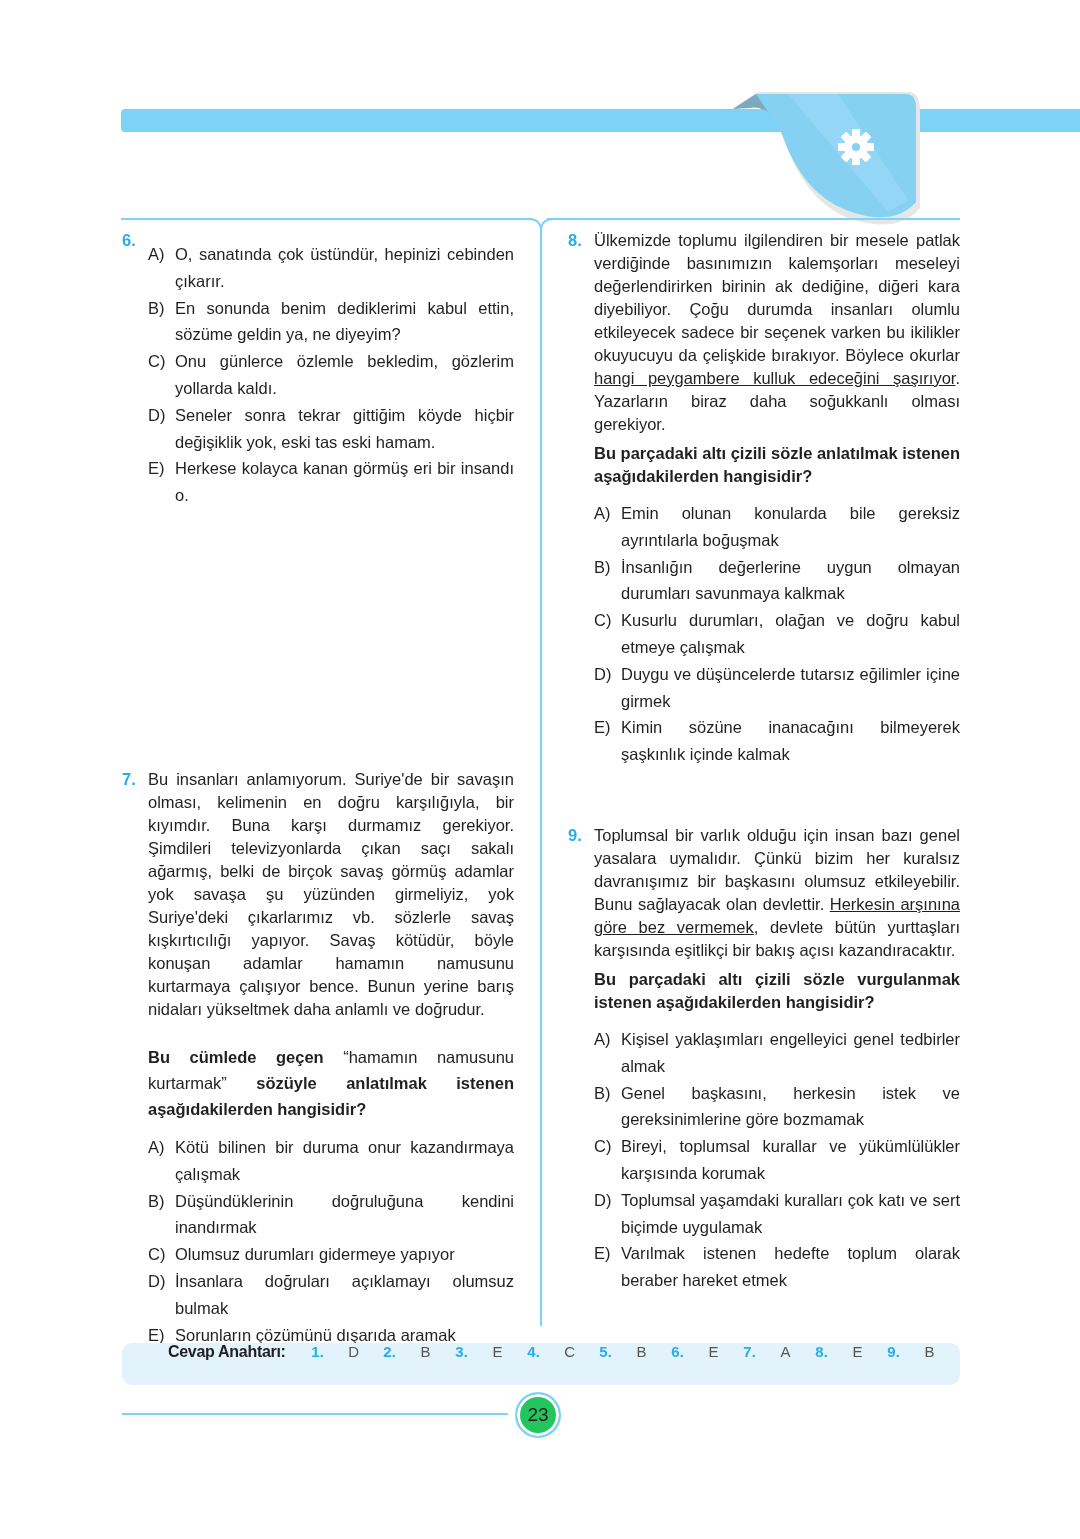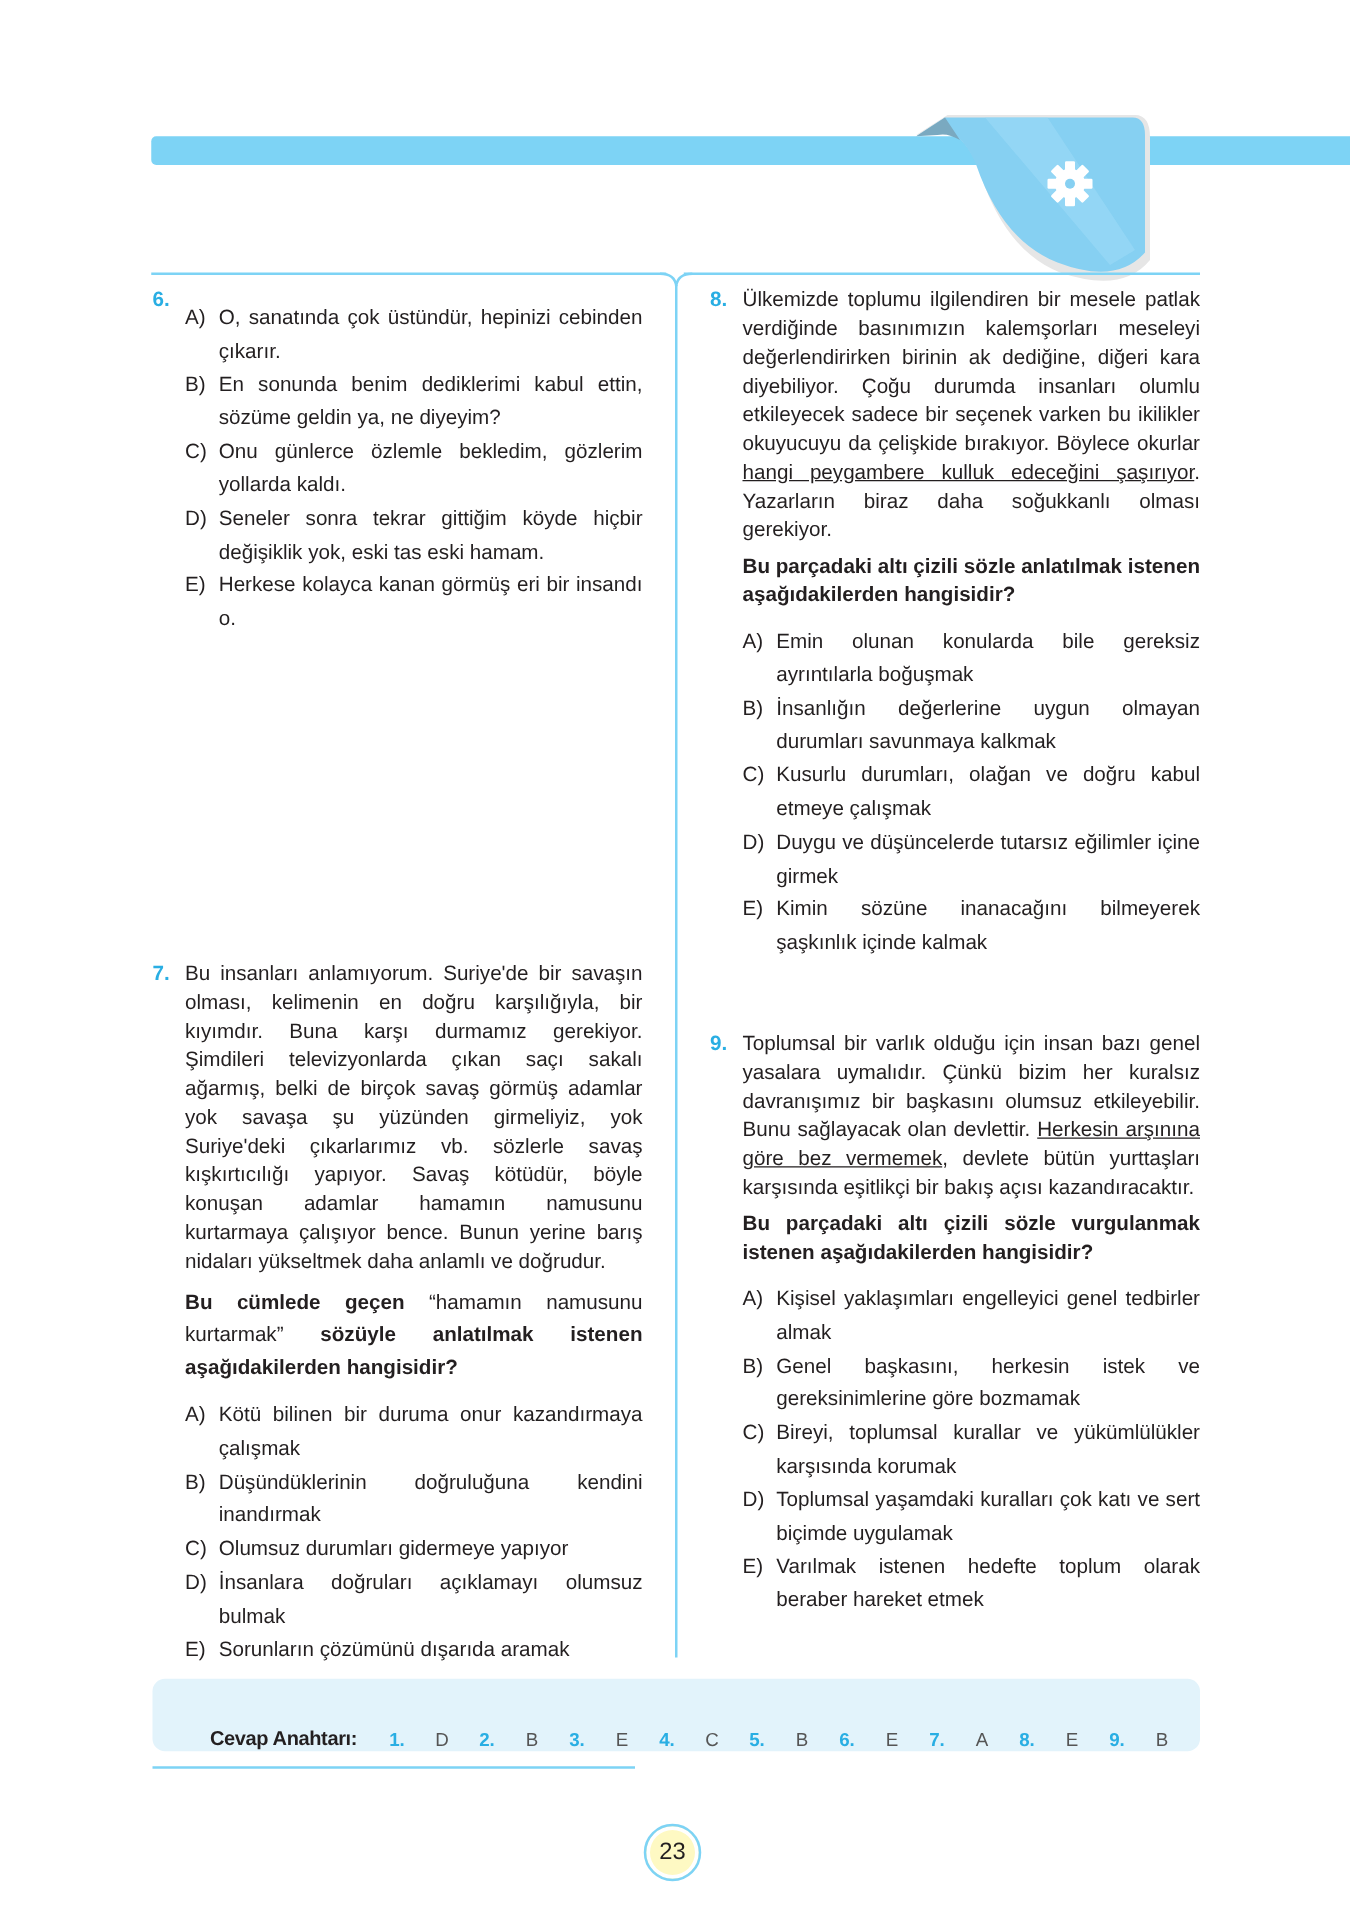--- a/index.html
+++ b/index.html
@@ -16,30 +16,30 @@
   .q .num { position: absolute; left: -26px; top: 0; color: #29aee3; font-weight: bold; }
   .q .stem { text-align: justify; }
   .q .bold { font-weight: bold; }
   .q .question { font-weight: bold; margin-top: 6px; text-align: justify; }
   .u { text-decoration: underline; }
   .opts { margin-top: 12px; }
   .opt { display: flex; line-height: 26.8px; text-align: justify; }
   .opt .lbl { width: 27px; flex: none; }
   .opt .txt { flex: 1; }
 
-  .answer-key { position: absolute; left: 122px; top: 1343px; width: 838px; height: 58px;
-                background: #e2f3fb; border-radius: 10px; display: flex; align-items: flex-end; }
+  .answer-key { position: absolute; left: 122px; top: 1343px; width: 838px; height: 42px;
+                background: #e2f3fb; border-radius: 10px; display: flex; align-items: flex-start; }
   .ak-title { font-weight: bold; font-size: 16px; margin-left: 46px; margin-right: 14px; letter-spacing: -0.3px; }
   .ak-item { display: flex; align-items: center; font-size: 15px; }
   .ak-num { color: #29aee3; font-weight: bold; width: 36px; text-align: center; }
   .ak-val { color: #555; width: 36px; text-align: center; }
 
   .footer-line { position: absolute; left: 122px; top: 1413px; width: 386px; height: 2px; background: #7dd3f5; }
-  .page-num { position: absolute; left: 515px; top: 1459px; width: 46px; height: 46px; border-radius: 50%;
-              background: #fef9c3; border: 2px solid #7dd3f5; box-shadow: inset 0 0 0 3px #ffffff;
+  .page-num { position: absolute; left: 515px; top: 1392px; width: 46px; height: 46px; border-radius: 50%;
+              background: #22c55e; border: 2px solid #7dd3f5; box-shadow: inset 0 0 0 3px #ffffff;
               display: flex; align-items: center; justify-content: center; font-size: 19px; box-sizing: border-box; }
 </style>
 </head>
 <body>
 
 <div class="top-bar"></div>
 <svg class="ribbon" viewBox="0 0 200 140">
   <path d="M5 18 L30 2 L180 2 Q192 2 192 20 L192 118 Q170 145 120 128 Q75 110 55 45 Q45 20 30 15 Z" fill="#e6e6e6"></path>
   <path d="M5 19 L28 4 L178 4 Q188 4 188 18 L188 112 Q165 138 118 120 Q74 103 53 42 Q43 18 28 15 Z" fill="#86d0f2"></path>
   <path d="M60 4 L110 4 L180 110 L160 122 Z" fill="#9ddbf6" opacity="0.6"></path>
@@ -85,21 +85,21 @@
     <div class="opt">
         <span class="lbl">E)</span>
         <span class="txt">Herkese kolayca kanan görmüş eri bir insandı o.</span>
       </div>
   </div>
 </div>
 
 <div class="q" style="left:148px;top:768px;width:366px;">
   <span class="num">7.</span>
   <div class="stem">Bu insanları anlamıyorum. Suriye'de bir savaşın olması, kelimenin en doğru karşılığıyla, bir kıyımdır. Buna karşı durmamız gerekiyor. Şimdileri televizyonlarda çıkan saçı sakalı ağarmış, belki de birçok savaş görmüş adamlar yok savaşa şu yüzünden girmeliyiz, yok Suriye'deki çıkarlarımız vb. sözlerle savaş kışkırtıcılığı yapıyor. Savaş kötüdür, böyle konuşan adamlar hamamın namusunu kurtarmaya çalışıyor bence. Bunun yerine barış nidaları yükseltmek daha anlamlı ve doğrudur.</div>
-  <div class="question" style="margin-top:8px;line-height:26px;">
+  <div class="question" style="margin-top:23px;line-height:26px;">
     <span>Bu cümlede geçen </span><span style="font-weight:normal">“hamamın namusunu kurtarmak”</span><span> sözüyle anlatılmak istenen aşağıdakilerden hangisidir?</span>
   </div>
   <div class="opts">
     <div class="opt">
         <span class="lbl">A)</span>
         <span class="txt">Kötü bilinen bir duruma onur kazandırmaya çalışmak</span>
       </div>
     <div class="opt">
         <span class="lbl">B)</span>
         <span class="txt">Düşündüklerinin doğruluğuna kendini inandırmak</span>

